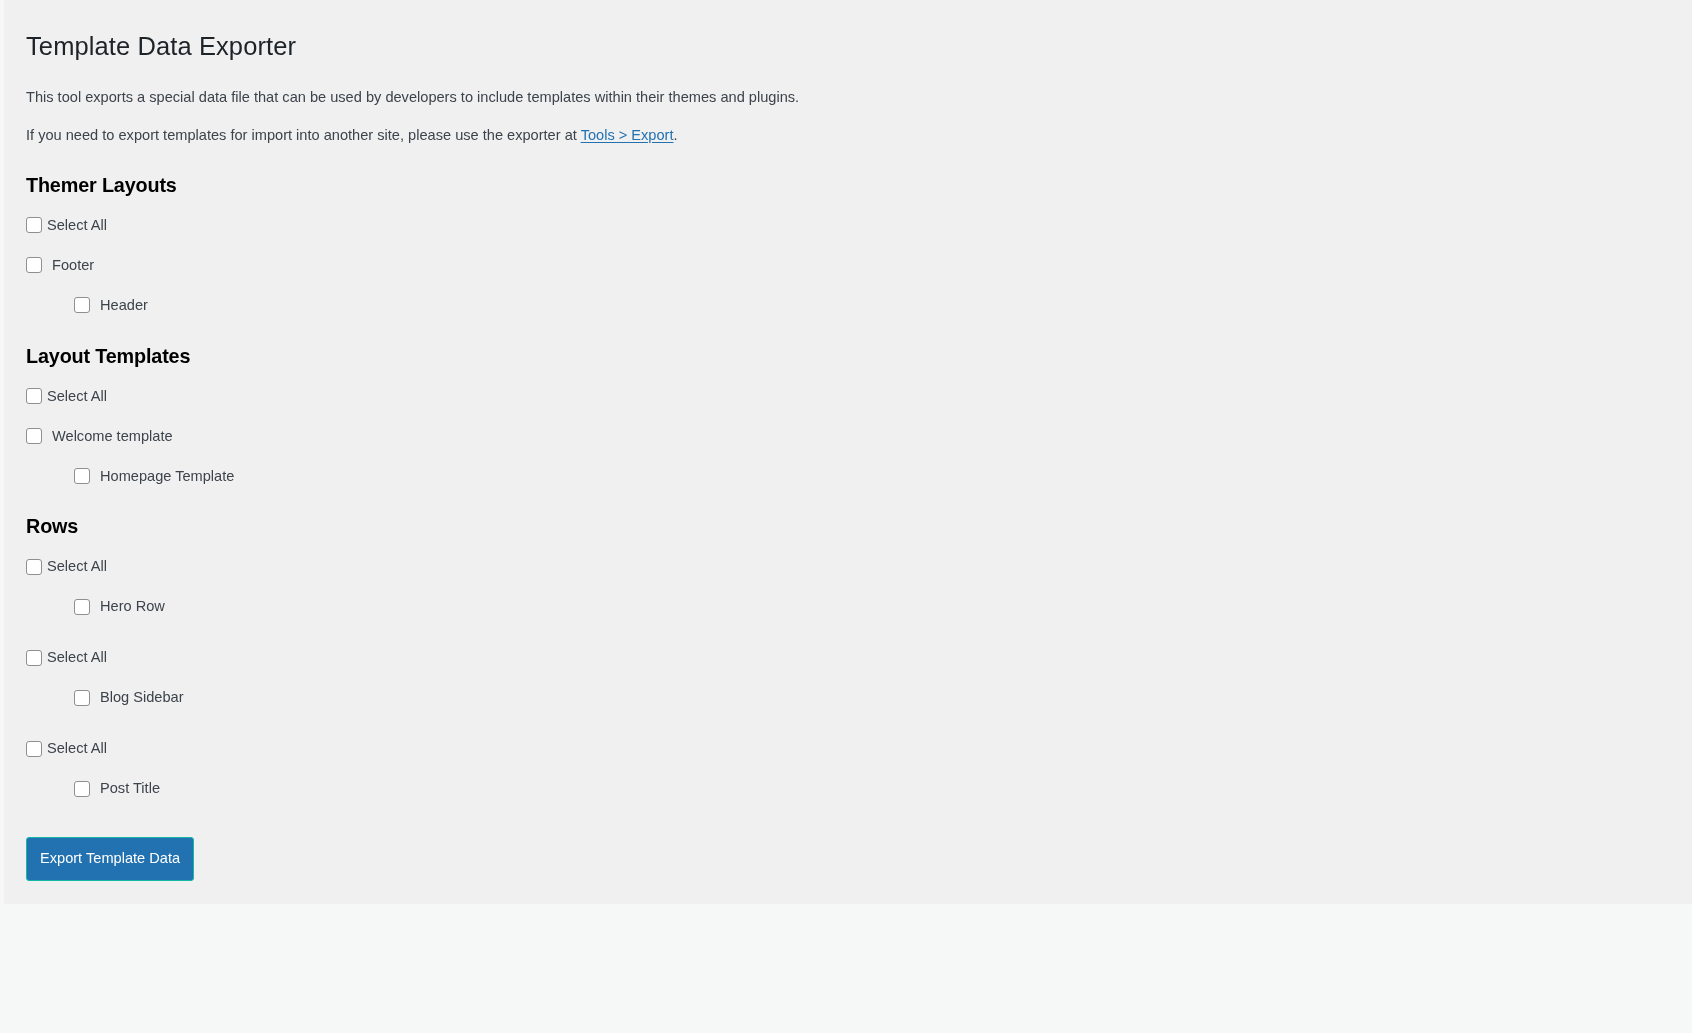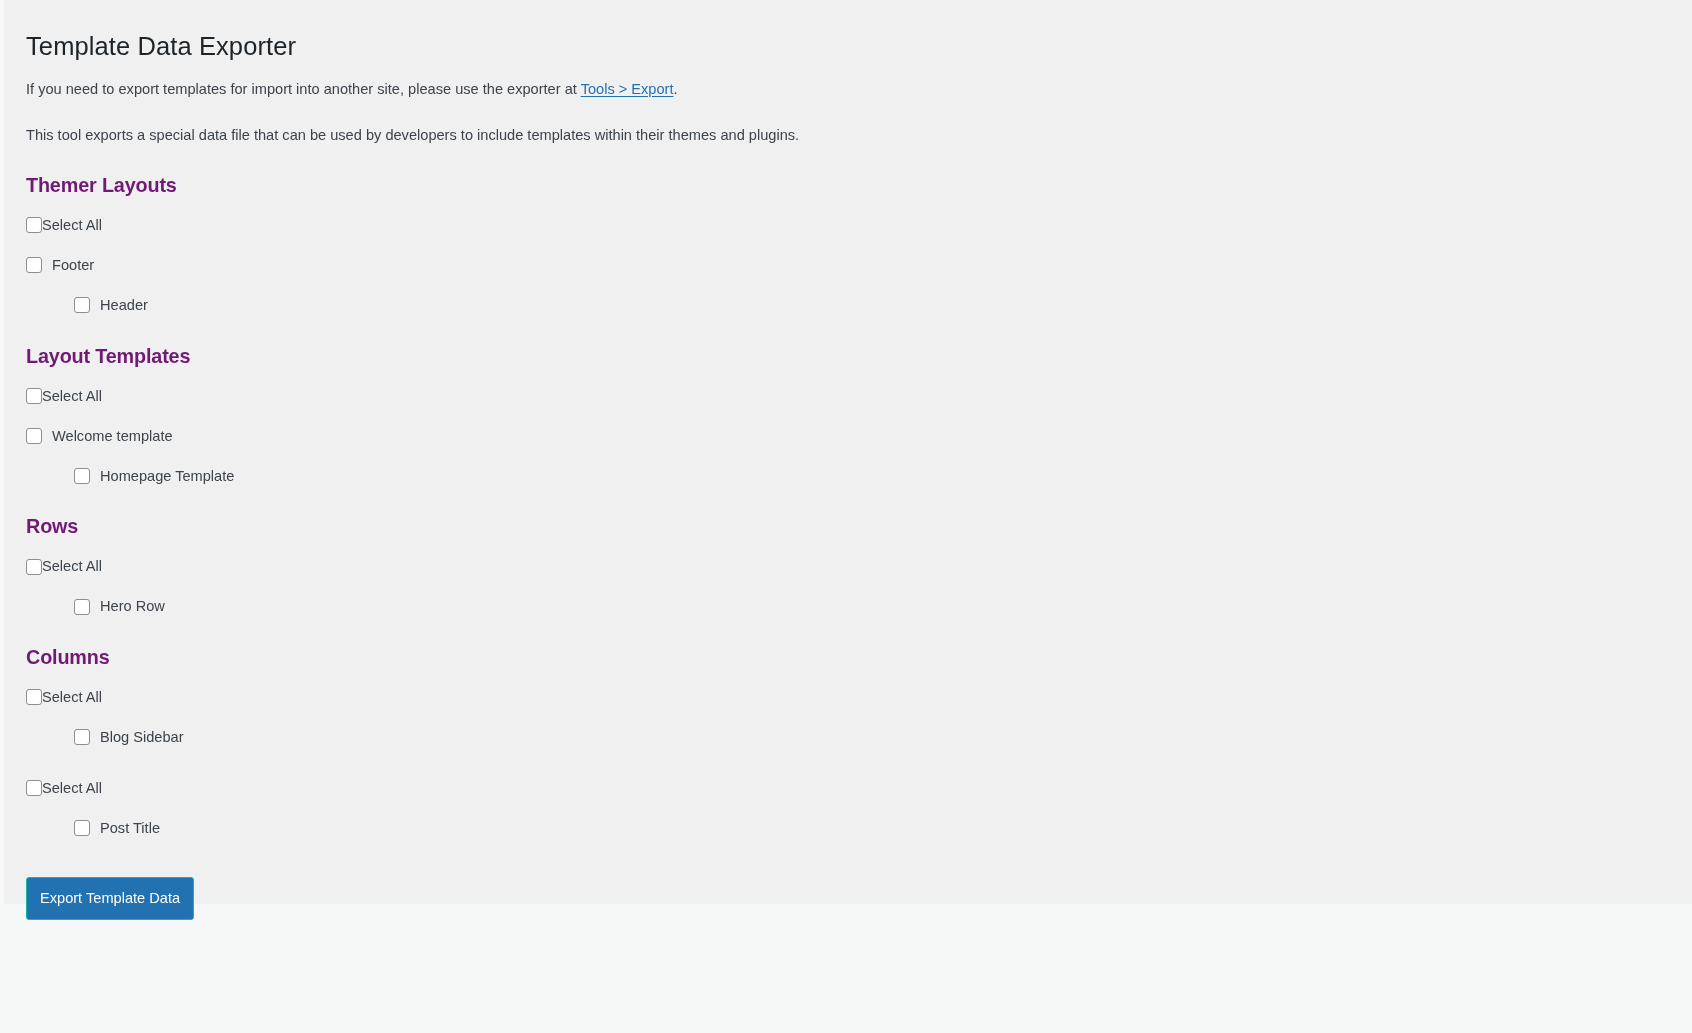--- a/index.html
+++ b/index.html
@@ -59,21 +59,21 @@
     text-underline-offset: 2px;
   }
 
   
   .section-heading {
     margin: 0;
     padding: 0;
     font-size: 19.8px;
     font-weight: 700;
     line-height: 1.3;
-    color: #701a75;
+    color: #000000;
     letter-spacing: -0.15px;
   }
   .section {
     margin-top: 26px;
   }
   .section .section-heading { margin-bottom: 14px; }
 
   
   .cb-row {
     display: flex;
@@ -94,21 +94,21 @@
     box-shadow: 0 0 0 transparent;
   }
 
   .cb-label {
     font-size: 14.6px;
     line-height: 1;
     color: #3c434a;
     white-space: nowrap;
   }
 
-  .cb-row.select-all .cb-label { }
+  .cb-row.select-all .cb-label { margin-left: 5px; }
   .cb-row.item       .cb-label { margin-left: 10px; }
 
   
   .submit-wrap { margin-top: 36px; }
 
   .button-primary {
     display: inline-block;
     background: #2271b1;
     border: 1px solid #14b8a6;
     border-radius: 3px;
@@ -122,24 +122,24 @@
   }
 </style>
 </head>
 <body>
 
 <div id="page">
   <div class="wrap">
 
     <h1 class="page-title">Template Data Exporter</h1>
 
+    <p class="intro first">This tool exports a special data file that can be used by developers to include templates within their themes and plugins.</p>
+
     <p class="intro second"><span>If you need to export templates for import into another site, please use the exporter at </span><a href="#">Tools &gt; Export</a><span>.</span></p>
 
-    <p class="intro first">This tool exports a special data file that can be used by developers to include templates within their themes and plugins.</p>
-
     <div id="sections-host">
         <div class="section">
           <h3 class="section-heading">Themer Layouts</h3>
           <label class="cb-row select-all">
             <span class="cb-box"></span>
             <span class="cb-label">Select All</span>
           </label>
           <label class="cb-row item">
             <span class="cb-box"></span>
             <span class="cb-label">Footer</span>
@@ -169,21 +169,20 @@
           <label class="cb-row select-all">
             <span class="cb-box"></span>
             <span class="cb-label">Select All</span>
           </label>
           <label class="cb-row item">
             <span class="cb-box"></span>
             <span class="cb-label">Hero Row</span>
           </label>
         </div>
         <div class="section">
-          <h3 class="section-heading">Columns</h3>
           <label class="cb-row select-all">
             <span class="cb-box"></span>
             <span class="cb-label">Select All</span>
           </label>
           <label class="cb-row item">
             <span class="cb-box"></span>
             <span class="cb-label">Blog Sidebar</span>
           </label>
         </div>
         <div class="section">

